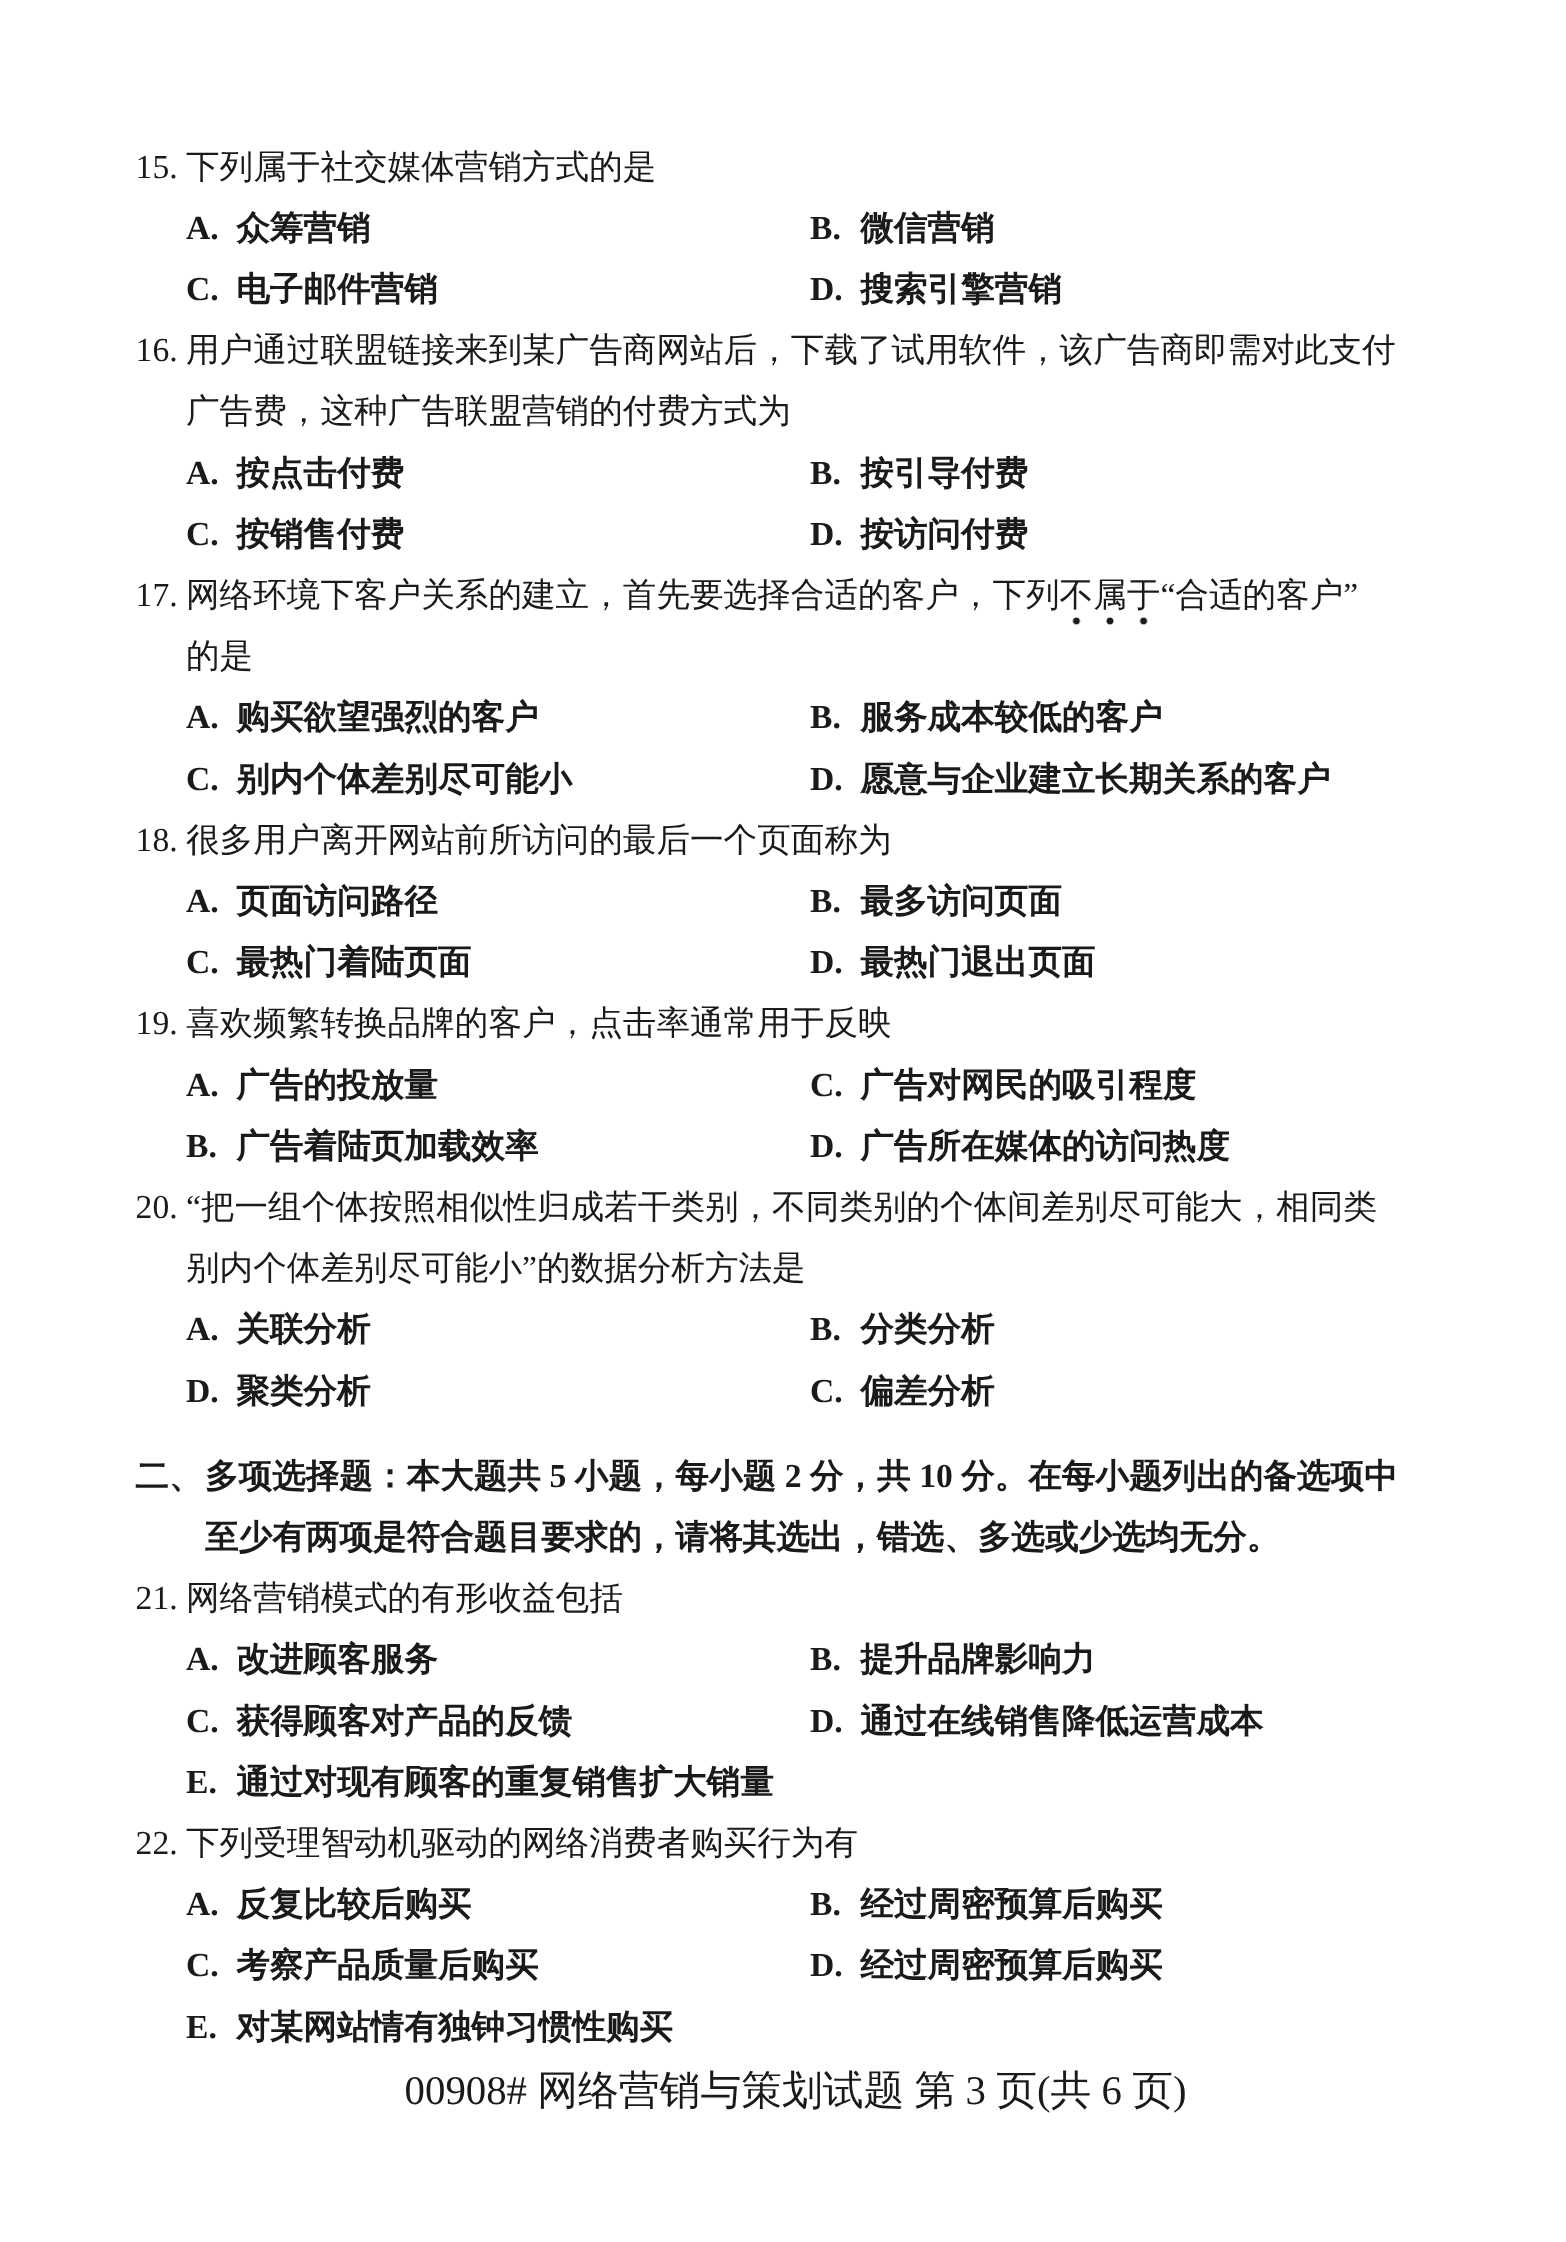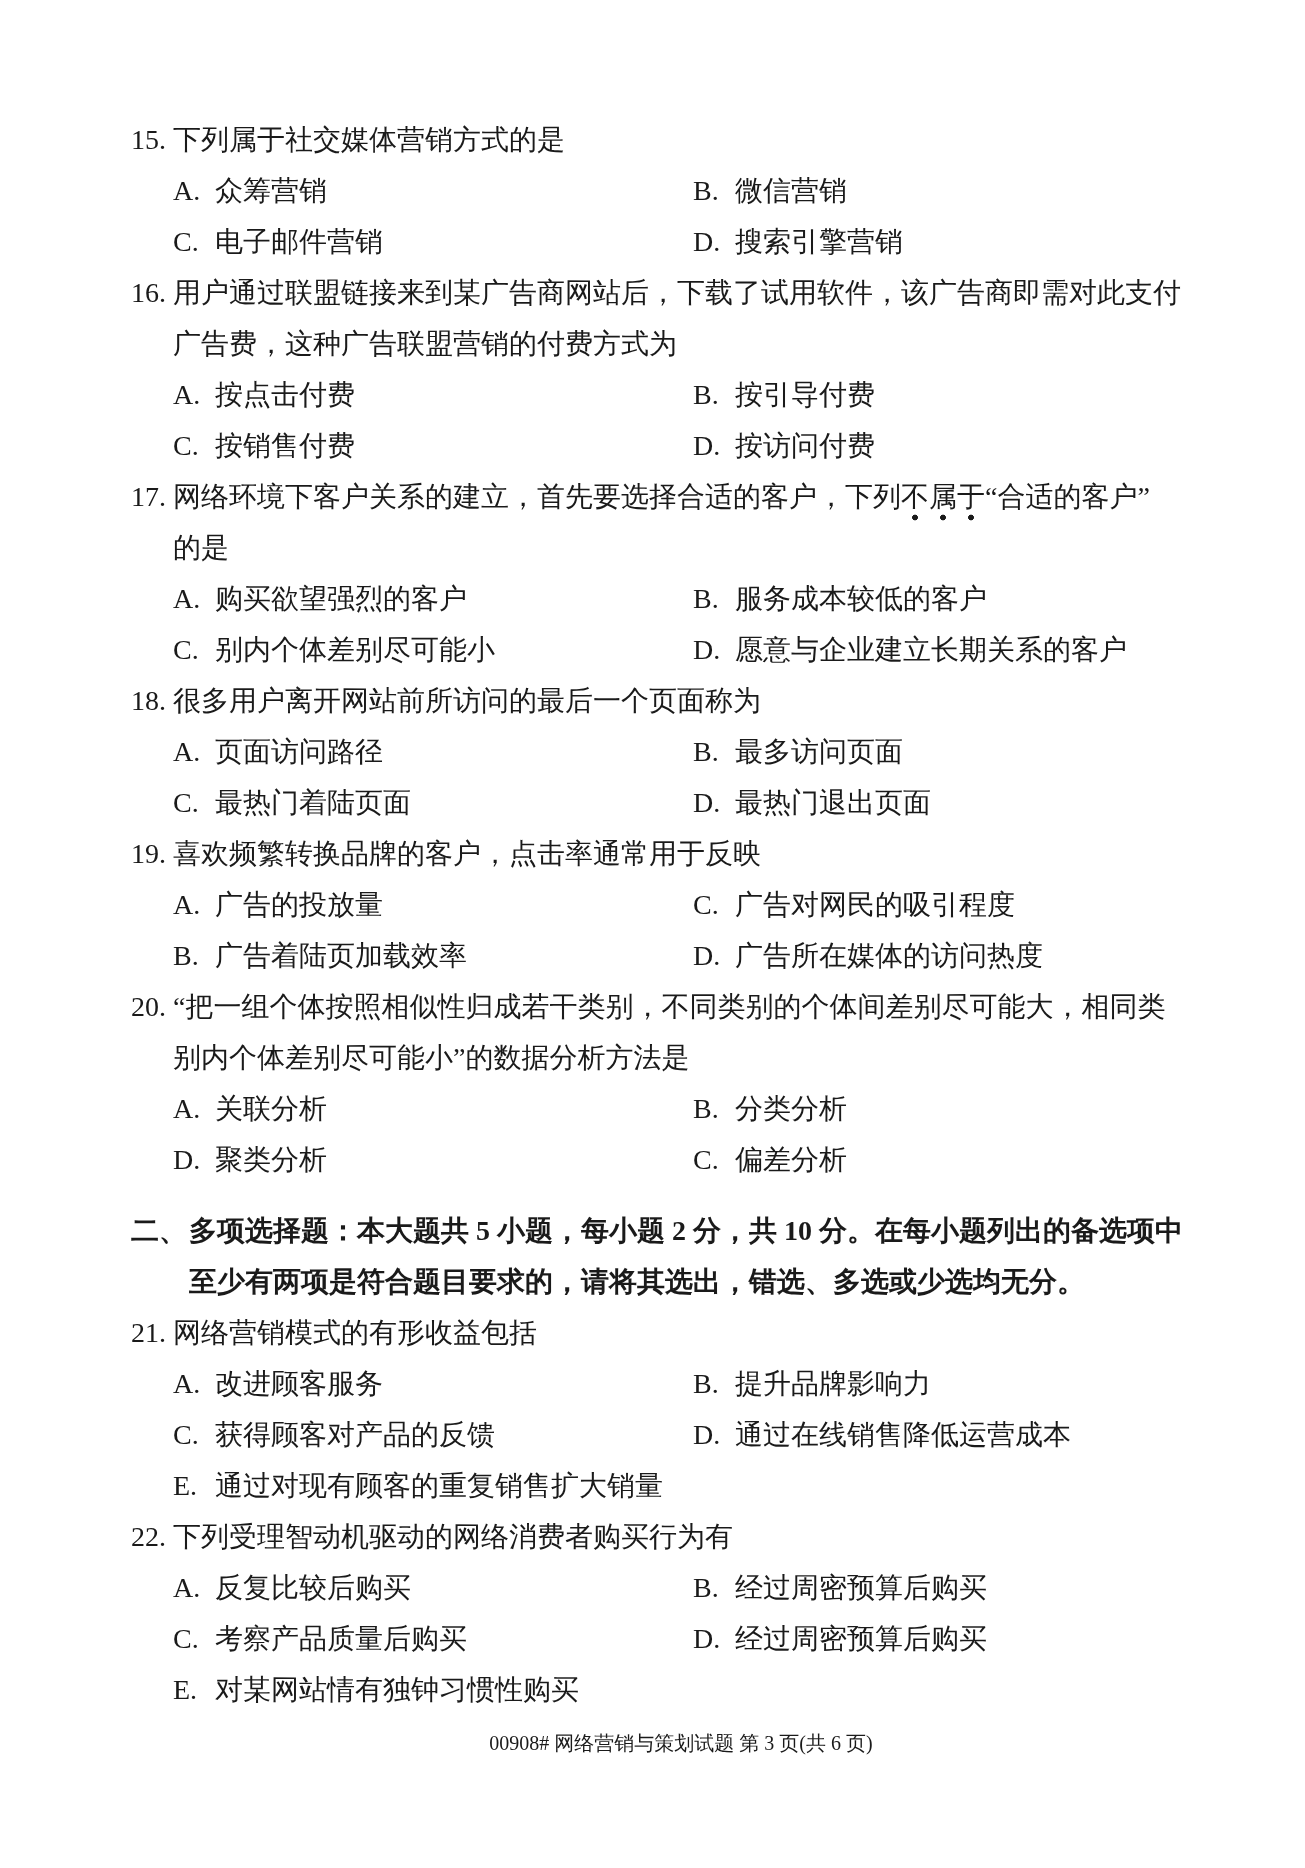--- a/index.html
+++ b/index.html
@@ -11,21 +11,21 @@
     position: relative;
     width: 1305px;
     height: 1868px;
     background: #ffffff;
     color: #1a1a1a;
     font-family: "Liberation Serif", "DejaVu Serif", serif;
     overflow: hidden;
   }
   .content {
     position: absolute;
-    left: 131px;
+    left: 113px;
     top: 114px;
     width: 1100px;
   }
   .q, .sec {
     position: relative;
     padding-left: 42px;
     font-size: 28px;
     line-height: 51px;
   }
   .sec {
@@ -41,38 +41,39 @@
   }
   .line {
     white-space: nowrap;
   }
   .opts {
     display: grid;
     grid-template-columns: 520px 1fr;
   }
   .opt {
     white-space: nowrap;
+    font-weight: bold;
   }
   .olabel {
     display: inline-block;
     min-width: 34px;
     margin-right: 8px;
   }
   
   .em-dots {
     background-image: radial-gradient(circle, #1a1a1a 2.6px, transparent 3.2px);
     background-size: 28px 7px;
     background-repeat: repeat-x;
     background-position: left bottom;
     padding-bottom: 9px;
   }
   .footer {
     margin-top: 10px;
     text-align: center;
-    font-size: 20px;
+    font-size: 34px;
     line-height: 36px;
   }
 </style>
 </head>
 <body>
 
 <div class="page">
   <div class="content">
 
     <section class="q">

